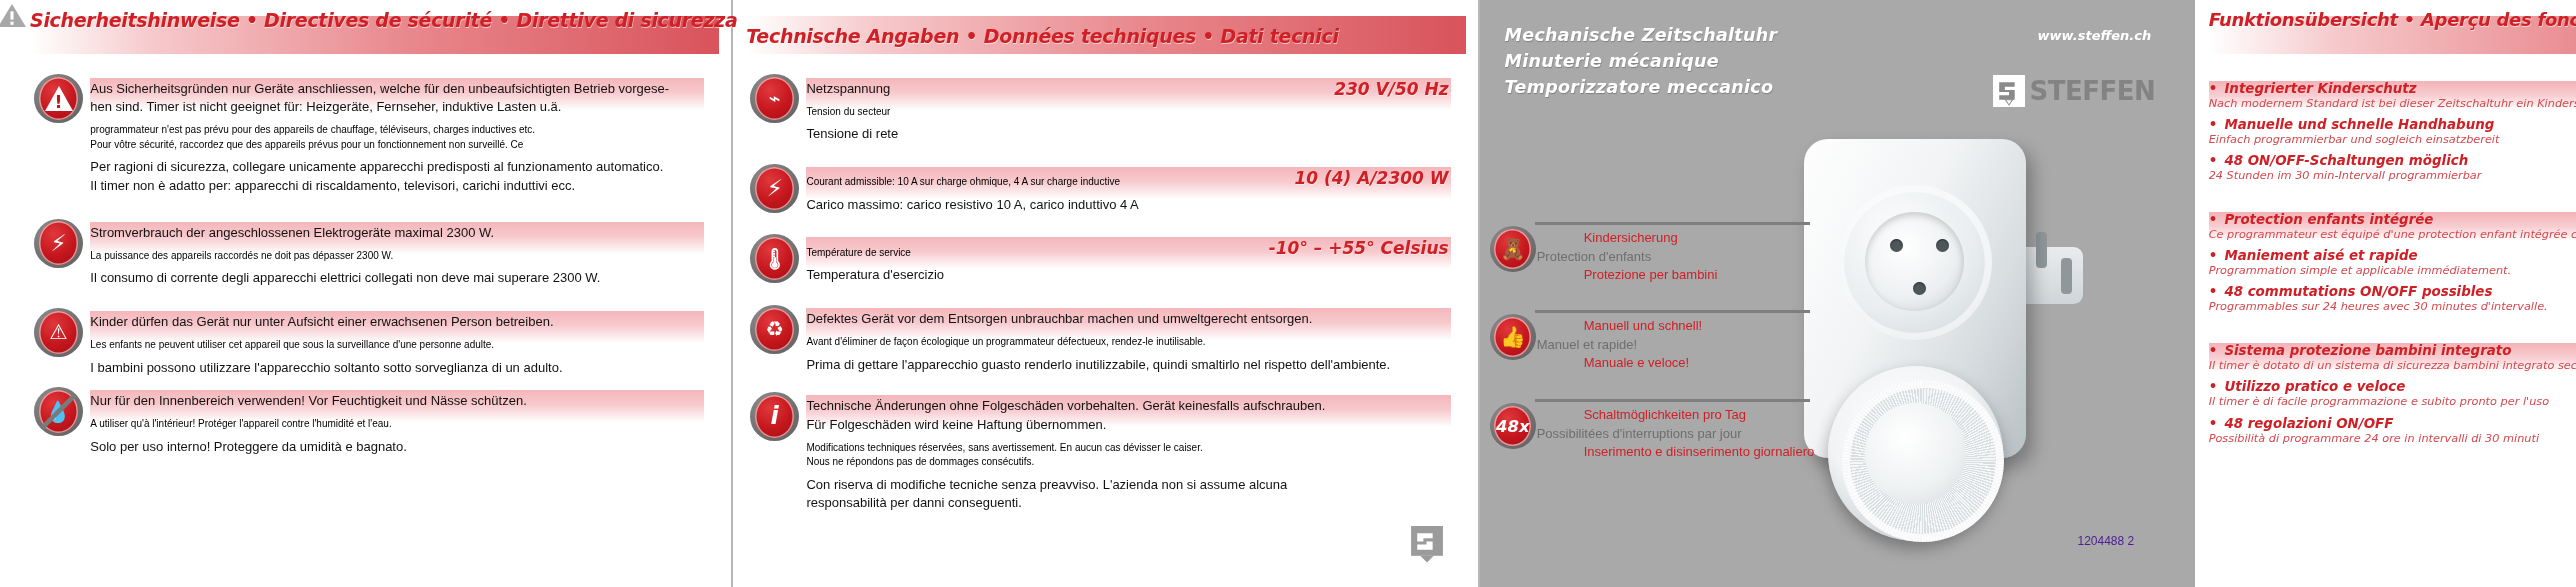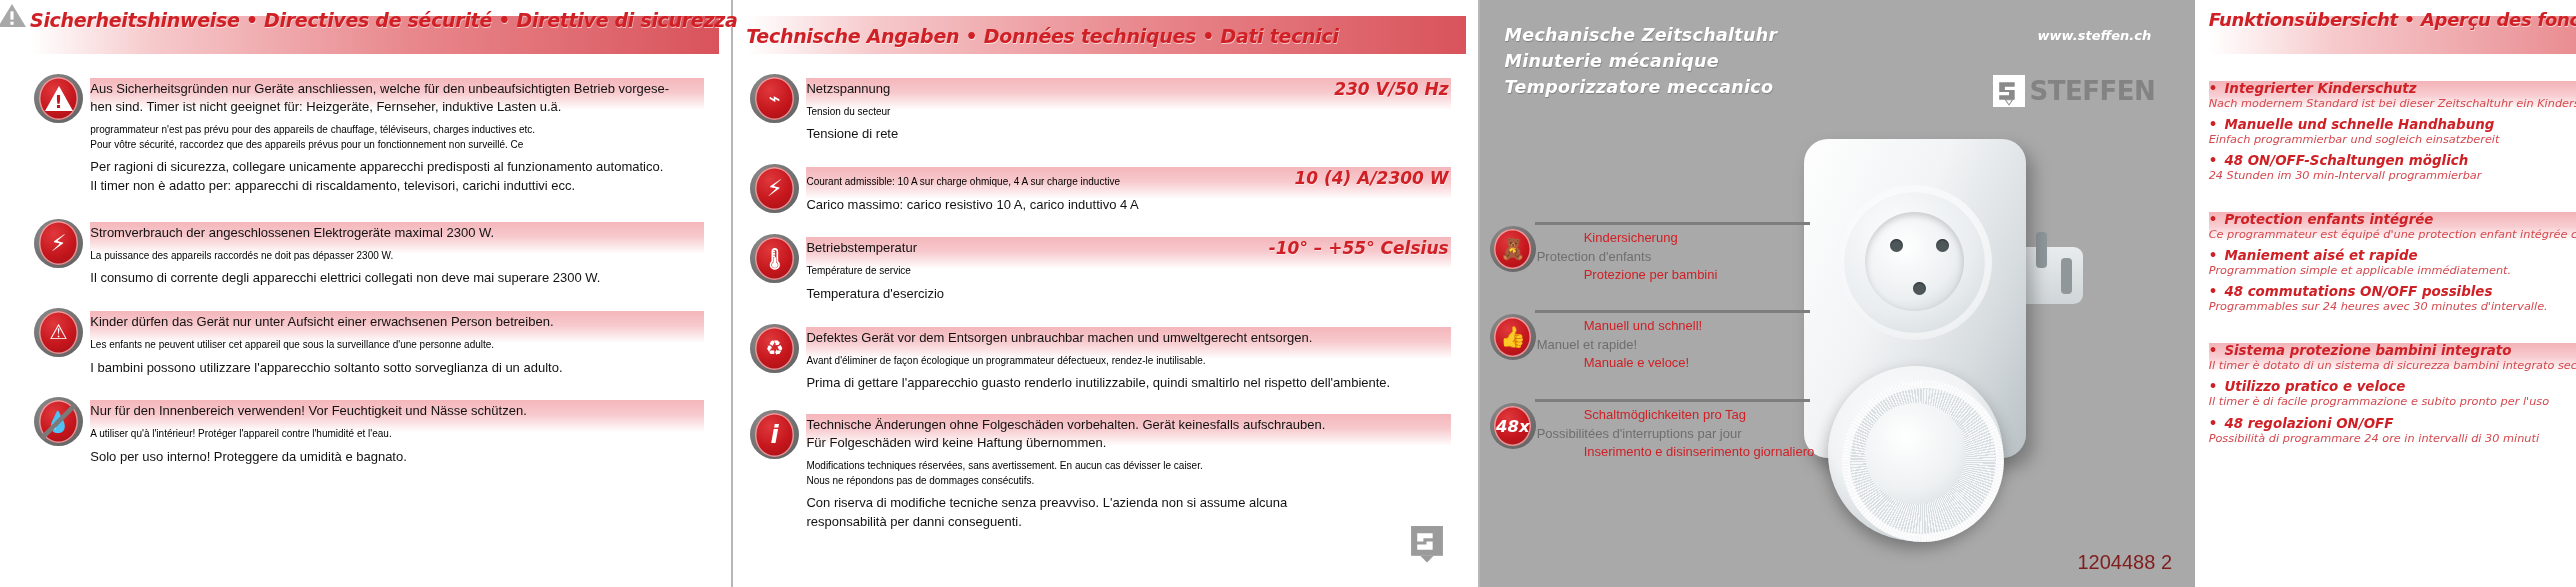--- a/index.html
+++ b/index.html
@@ -68,22 +68,22 @@
     font-family:"DejaVu Sans",sans-serif;font-weight:bold;font-style:italic;
     font-size:13px;color:#fff;white-space:nowrap;
   }
   .prod-logo{position:absolute;right:40px;top:47px;z-index:4;display:flex;align-items:center;margin-top:28px;}
   .logo-mark{width:32px;height:32px;background:#fff;position:relative;}
   .logo-word{
     margin-left:4.1px;font-family:"DejaVu Sans",sans-serif;font-weight:bold;
     font-size:26px;color:#838383;letter-spacing:-0.5px;line-height:1;
   }
   .artno{
-    position:absolute;left:598px;bottom:13px;z-index:6;
-    font-family:"Liberation Sans",sans-serif;font-size:20px;color:#7f1d1d;white-space:nowrap;
+    position:absolute;left:598px;bottom:39px;z-index:6;
+    font-family:"Liberation Sans",sans-serif;font-size:12px;color:#4c1d95;white-space:nowrap;
   }
 
   .feat{position:absolute;left:8.2px;z-index:5;width:330px;}
   .feat-rule{position:absolute;left:47px;right:8.2px;top:0;height:2.6px;background:#7e7e7e;}
   .feat-icon{position:absolute;left:2.1px;top:4.1px;width:46px;height:46px;}
   .feat-txt{margin-left:49px;padding-top:7.2px;}
   .feat-txt div{line-height:1.42;font-size:13px;white-space:nowrap;}
   .f-red{color:#cf2026;padding-left:47px;}
   .f-gray{color:#6e6e6e;}
 
@@ -226,21 +226,21 @@
       <div class="row-body">
         <div class="hl"></div>
         <div class="ln de">Kinder dürfen das Gerät nur unter Aufsicht einer erwachsenen Person betreiben.</div>
         <div class="gap"></div>
         <div class="ln fr">Les enfants ne peuvent utiliser cet appareil que sous la surveillance d'une personne adulte.</div>
         <div class="gap"></div>
         <div class="ln it">I bambini possono utilizzare l'apparecchio soltanto sotto sorveglianza di un adulto.</div>
       </div>
     </div>
 
-    <div class="row" style="margin-top:23px;">
+    <div class="row" style="margin-top:13px;">
       <div class="row-icon">
         <div class="medal"></div>
           <div class="medal-in"></div>
         <div class="medal-glyph" style="font-size:20.6px;">💧</div>
         <svg viewBox="0 0 96 96" style="position:absolute;inset:0;">
           <line x1="16" y1="80" x2="80" y2="16" stroke="#7a7a7a" stroke-width="9"></line>
         </svg>
       </div>
       <div class="row-body">
         <div class="hl"></div>
@@ -295,21 +295,20 @@
 
     <div class="row" style="margin-top:23px;">
       <div class="row-icon">
         <div class="medal"></div>
           <div class="medal-in"></div>
         <div class="medal-glyph" style="font-size:20.6px;">🌡</div>
       </div>
       <div class="row-body">
         <div class="hl"></div>
         <div class="val">-10° – +55° Celsius</div>
-        <div class="ln de">Betriebstemperatur</div>
         <div class="gap"></div>
         <div class="ln fr">Température de service</div>
         <div class="gap"></div>
         <div class="ln it">Temperatura d'esercizio</div>
       </div>
     </div>
 
     <div class="row" style="margin-top:23px;">
       <div class="row-icon">
         <div class="medal"></div>

